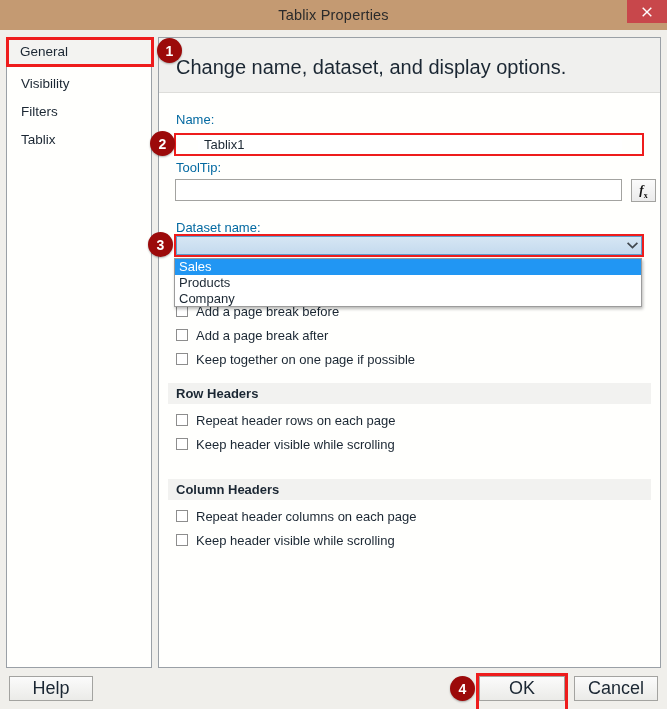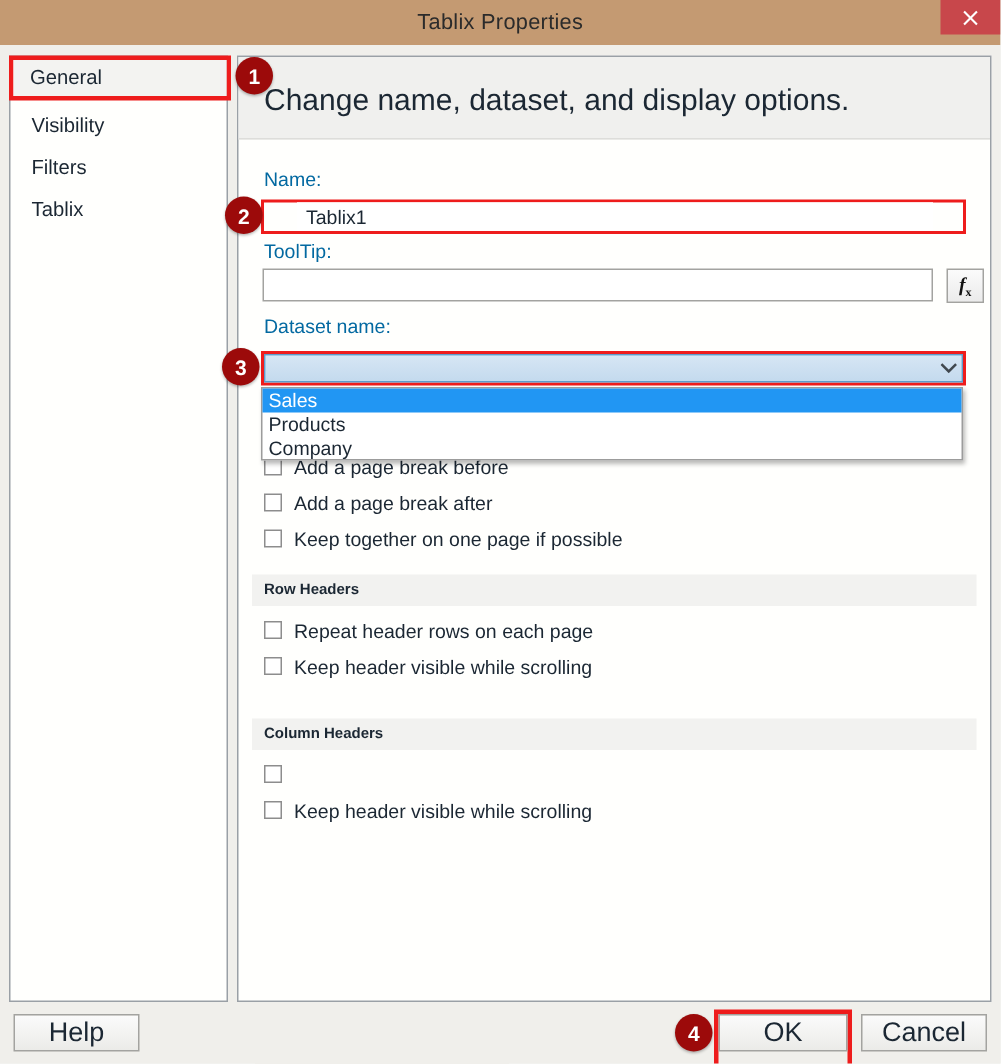--- a/index.html
+++ b/index.html
@@ -211,21 +211,21 @@
 
   .section-header {
     position: absolute;
     left: 9px;
     width: 483px; height: 21px;
     background: #f2f2f0;
     display: flex; align-items: center;
   }
   .section-header span {
     padding-left: 8px;
-    font-size: 10px;
+    font-size: 13px;
     font-weight: bold;
     color: #1b2733;
   }
 
   
   .dlg-button {
     position: absolute;
     height: 25px;
     background: linear-gradient(#fbfbfb, #ebebe8);
     border: 1px solid #a3a3a0;
@@ -307,21 +307,21 @@
     <div id="name-input-wrap">
       <input id="name-input" class="text-input" type="text" value="Tablix1" style="">
     </div>
 
     <div class="field-label" style="left:17px; top:122px;">ToolTip:</div>
     <input id="tooltip-input" class="text-input" type="text" value="" style="">
     <div id="fx-button">
       <span>f<sub>x</sub></span>
     </div>
 
-    <div class="field-label" style="left:17px; top:172px;">Dataset name:</div>
+    <div class="field-label" style="left:17px; top:182px;">Dataset name:</div>
     <div id="dataset-combo-wrap">
       <div id="dataset-combo">
         <div id="dataset-combo-value"></div>
         <div id="dataset-combo-arrow">
           <svg width="11" height="7" viewBox="0 0 11 7">
             <path d="M0.6 0.8 L5.5 5.6 L10.4 0.8" stroke="#41484f" stroke-width="1.7" fill="none"></path>
           </svg>
         </div>
       </div>
     </div>
@@ -361,20 +361,21 @@
     <div class="cb-row" style="top:397px;">
       <span class="cb-box"></span>
       <span class="cb-label">Keep header visible while scrolling</span>
     </div>
 
     <div class="section-header" style="top:441px;">
       <span>Column Headers</span>
     </div>
     <div class="cb-row" style="top:469px;">
       <span class="cb-box"></span>
+      <span class="cb-label">Repeat header columns on each page</span>
     </div>
     <div class="cb-row" style="top:493px;">
       <span class="cb-box"></span>
       <span class="cb-label">Keep header visible while scrolling</span>
     </div>
 
   </div>
 
   <div class="dlg-button" id="help-button">
     <span>Help</span>

